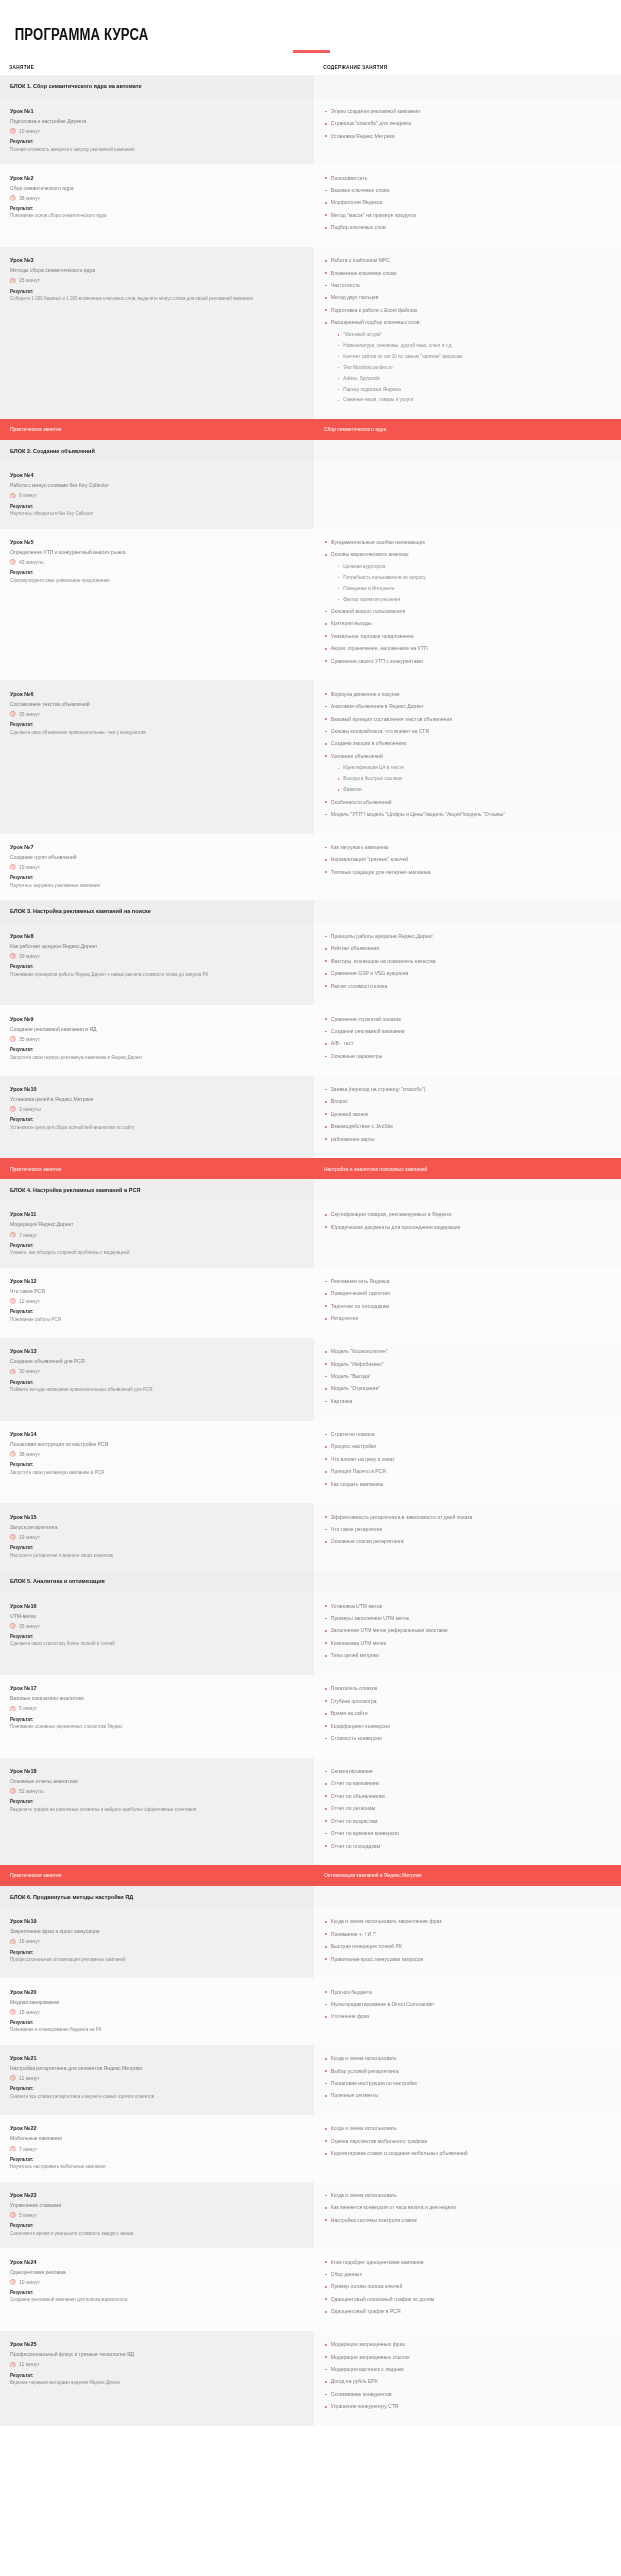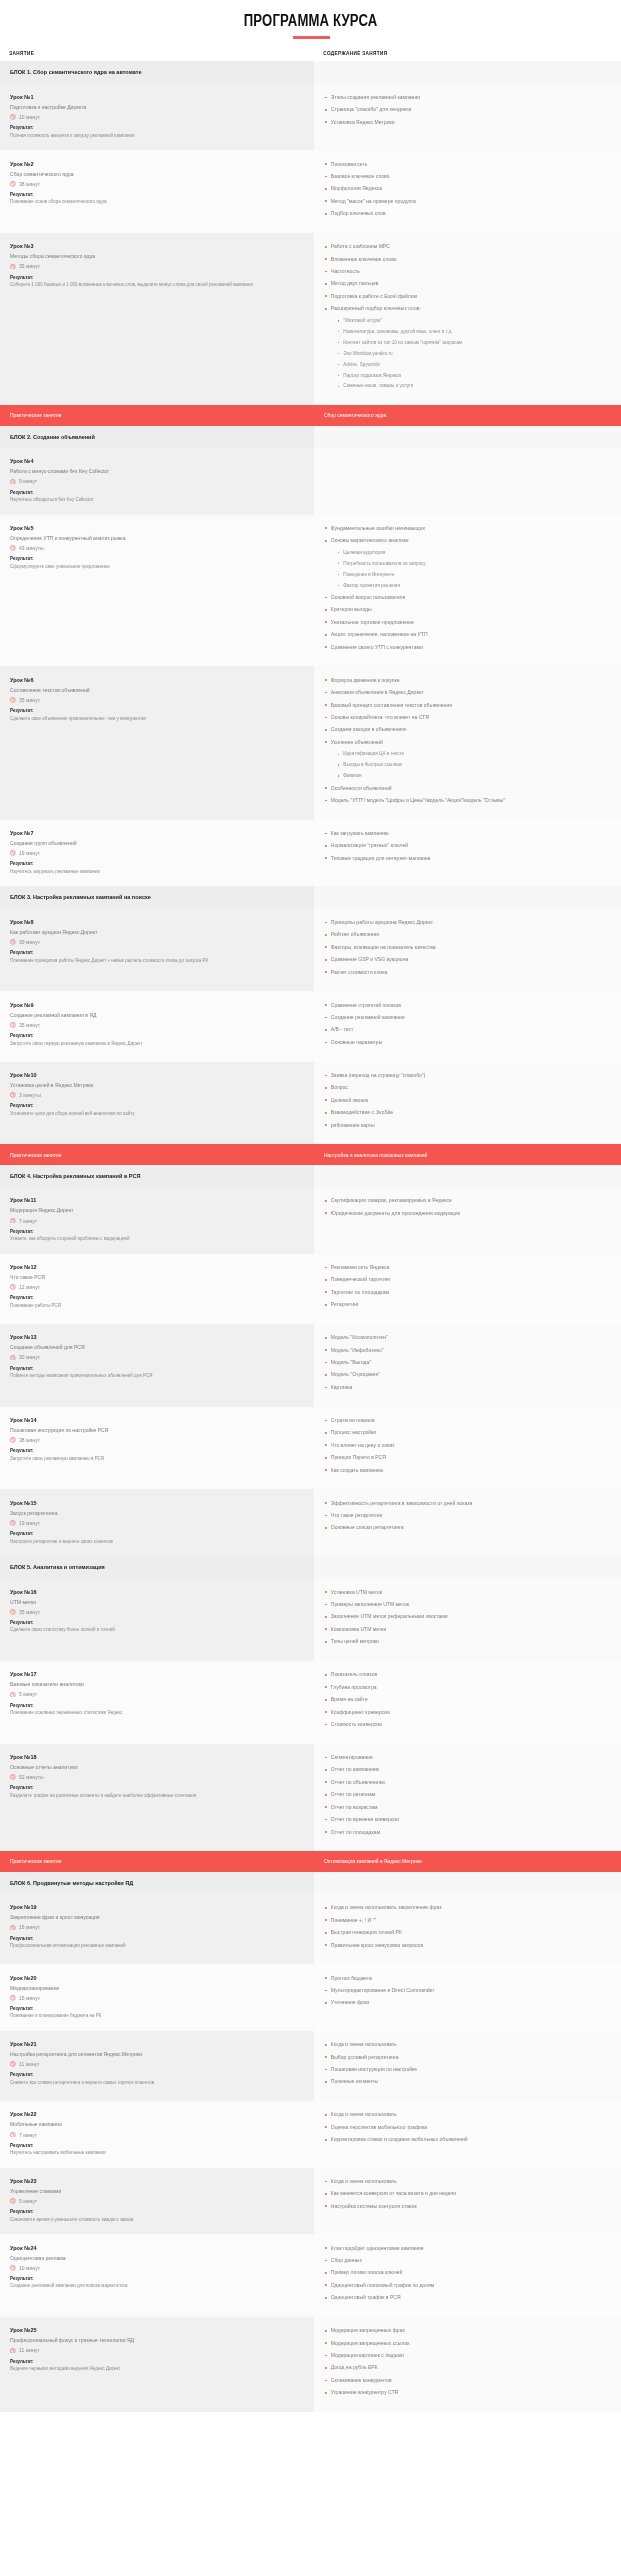--- a/index.html
+++ b/index.html
@@ -5,21 +5,21 @@
   * { box-sizing: border-box; margin: 0; padding: 0; }
   html, body {
     width: 622px;
     background: #ffffff;
     font-family: "Liberation Sans", "DejaVu Sans", sans-serif;
     color: #6d6d6d;
   }
   .page { width: 622px; position: relative; }
 
   
-  .title-wrap { text-align: center; padding: 12px 0 0 0; }
+  .title-wrap { text-align: left; padding: 26px 0 0 0; }
   .main-title {
     font-size: 16px;
     font-weight: 700;
     letter-spacing: 0.2px;
     color: #111111;
     font-family: "Liberation Sans Narrow", "Liberation Sans", sans-serif;
     transform: scaleX(0.82);
     display: inline-block;
   }
   .title-rule {

